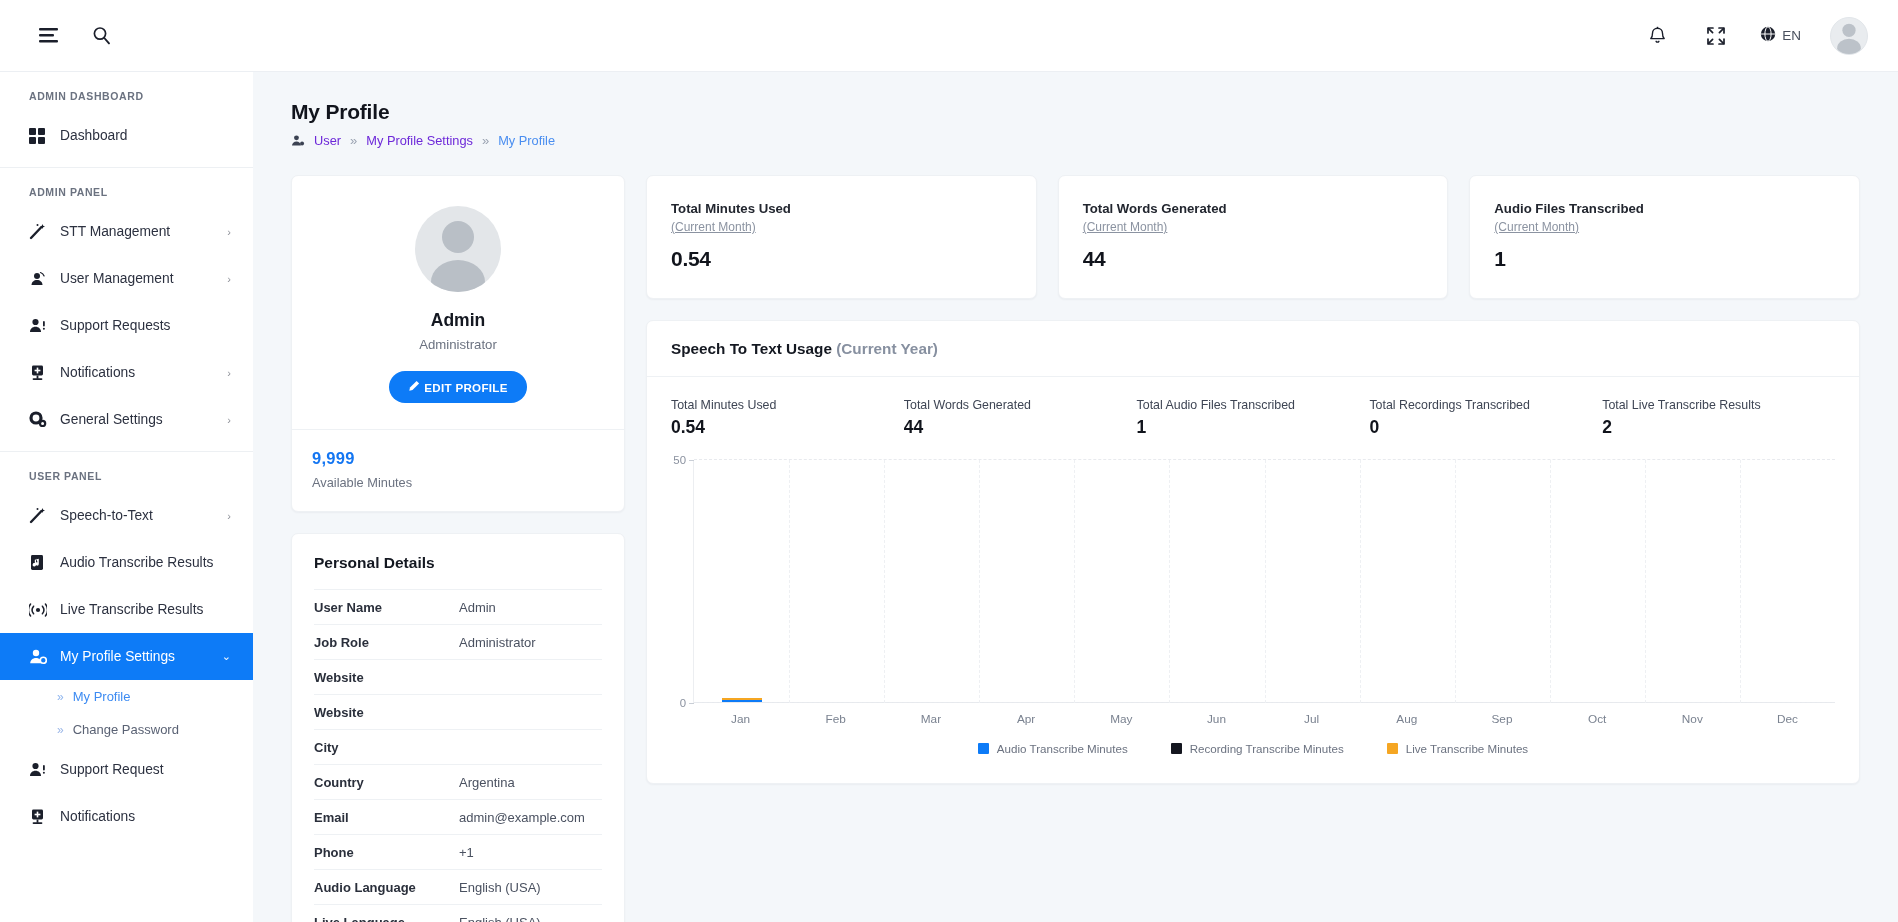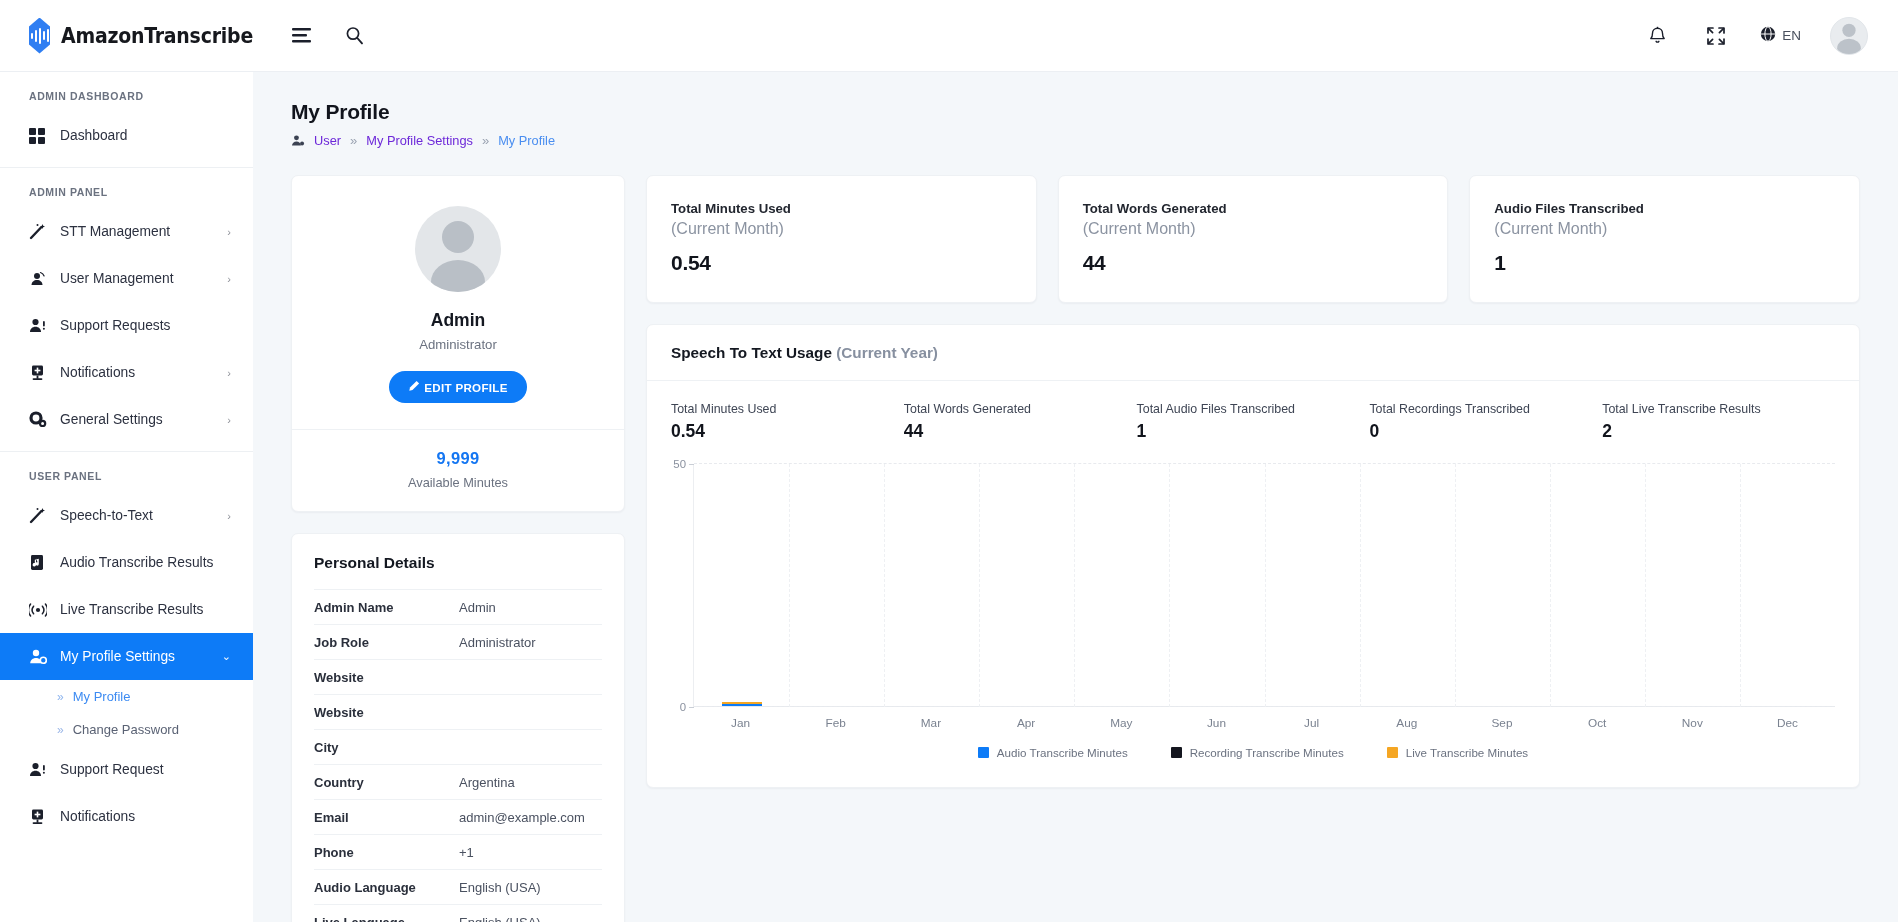--- a/index.html
+++ b/index.html
@@ -134,40 +134,40 @@
   .pf-name { font-size: 17.5px; font-weight: bold; color: #141821; margin-bottom: 6px; }
   .pf-role { font-size: 13.2px; color: #6b7280; margin-bottom: 19px; }
   .btn-edit {
     display: inline-flex; align-items: center; gap: 4px;
     background: #0d7bf7; color: #fff; border: none;
     border-radius: 20px; padding: 9px 19px;
     font-size: 11.6px; font-weight: bold; letter-spacing: .3px;
     cursor: pointer; font-family: "Liberation Sans", sans-serif;
   }
   .profile-bottom {
-    border-top: 1px solid #eef1f4; padding: 19px 20px 21px 20px; text-align: center;
+    border-top: 1px solid #eef1f4; padding: 19px 20px 21px 20px; text-align: left;
   }
   .mins-val { font-size: 16.5px; font-weight: bold; color: #1476f2; margin-bottom: 7px; letter-spacing: .3px; }
   .mins-lbl { font-size: 12.8px; color: #6b7280; }
 
   .details-card { margin-top: 21px; padding: 20px 22px 0 22px; }
   .details-title { font-size: 15.5px; font-weight: bold; color: #141821; padding-bottom: 17px; }
   .det-row {
     display: flex; align-items: center; height: 35px;
     border-top: 1px solid #eef1f4; font-size: 13px;
   }
   .det-key { width: 145px; min-width: 145px; color: #2a2f3b; font-weight: 600; }
   .det-val { color: #4a5160; }
 
   
   .col-right { flex: 1; min-width: 0; }
   .stat-row { display: flex; gap: 21px; }
   .stat-card { flex: 1; padding: 25px 24px 27px 24px; }
   .stat-title { font-size: 13.2px; font-weight: 600; color: #22262f; margin-bottom: 4px; }
-  .stat-sub { font-size: 16px; color: #8b93a1; margin-bottom: 13px; }
+  .stat-sub { font-size: 12px; color: #8b93a1; margin-bottom: 13px; text-decoration: underline; }
   .stat-val { font-size: 21px; font-weight: bold; color: #11141c; letter-spacing: -.3px; }
 
   .chart-card { margin-top: 21px; padding: 0; }
   .chart-head {
     padding: 19px 24px 18px 24px; border-bottom: 1px solid #eef1f4;
     font-size: 15.3px; font-weight: bold; color: #141821;
   }
   .chart-head .muted { color: #8790a0; }
   .chart-stats { display: flex; padding: 21px 24px 10px 24px; }
   .cs-item { flex: 1; }
@@ -209,32 +209,20 @@
     display: flex; justify-content: center; align-items: center;
     gap: 43px; padding: 16px 0 22px 0;
   }
   .lg { display: flex; align-items: center; gap: 8px; font-size: 11.6px; color: #6b7280; cursor: pointer; }
   .lg .sw { width: 11px; height: 11px; border-radius: 1px; }
 </style>
 </head>
 <body>
 
 <div class="topbar">
-  <div class="brand">
-    <span class="brand-mark">
-      <span class="brand-bars">
-          <i></i>
-          <i></i>
-          <i></i>
-          <i></i>
-          <i></i>
-        </span>
-    </span>
-    <span class="brand-name"><span>Amazon</span><span>Transcribe</span></span>
-  </div>
   <div class="topbar-left">
     <span class="icon-btn">
       <svg width="19" height="15" viewBox="0 0 19 15">
           <rect x="0" y="0" width="19" height="2.6" rx="1" fill="#1b1f2b"></rect>
           <rect x="0" y="6" width="15" height="2.6" rx="1" fill="#1b1f2b"></rect>
           <rect x="0" y="12" width="19" height="2.6" rx="1" fill="#1b1f2b"></rect>
         </svg>
     </span>
     <span class="icon-btn">
       <svg width="19" height="19" viewBox="0 0 19 19">
@@ -473,21 +461,21 @@
           </div>
           <div class="profile-bottom">
             <div class="mins-val">9,999</div>
             <div class="mins-lbl">Available Minutes</div>
           </div>
         </div>
 
         <div class="card details-card">
           <div class="details-title">Personal Details</div>
           <div class="det-row">
-              <span class="det-key">Admin Name</span>
+              <span class="det-key">User Name</span>
               <span class="det-val">Admin</span>
             </div>
           <div class="det-row">
               <span class="det-key">Job Role</span>
               <span class="det-val">Administrator</span>
             </div>
           <div class="det-row">
               <span class="det-key">Website</span>
               <span class="det-val"></span>
             </div>

